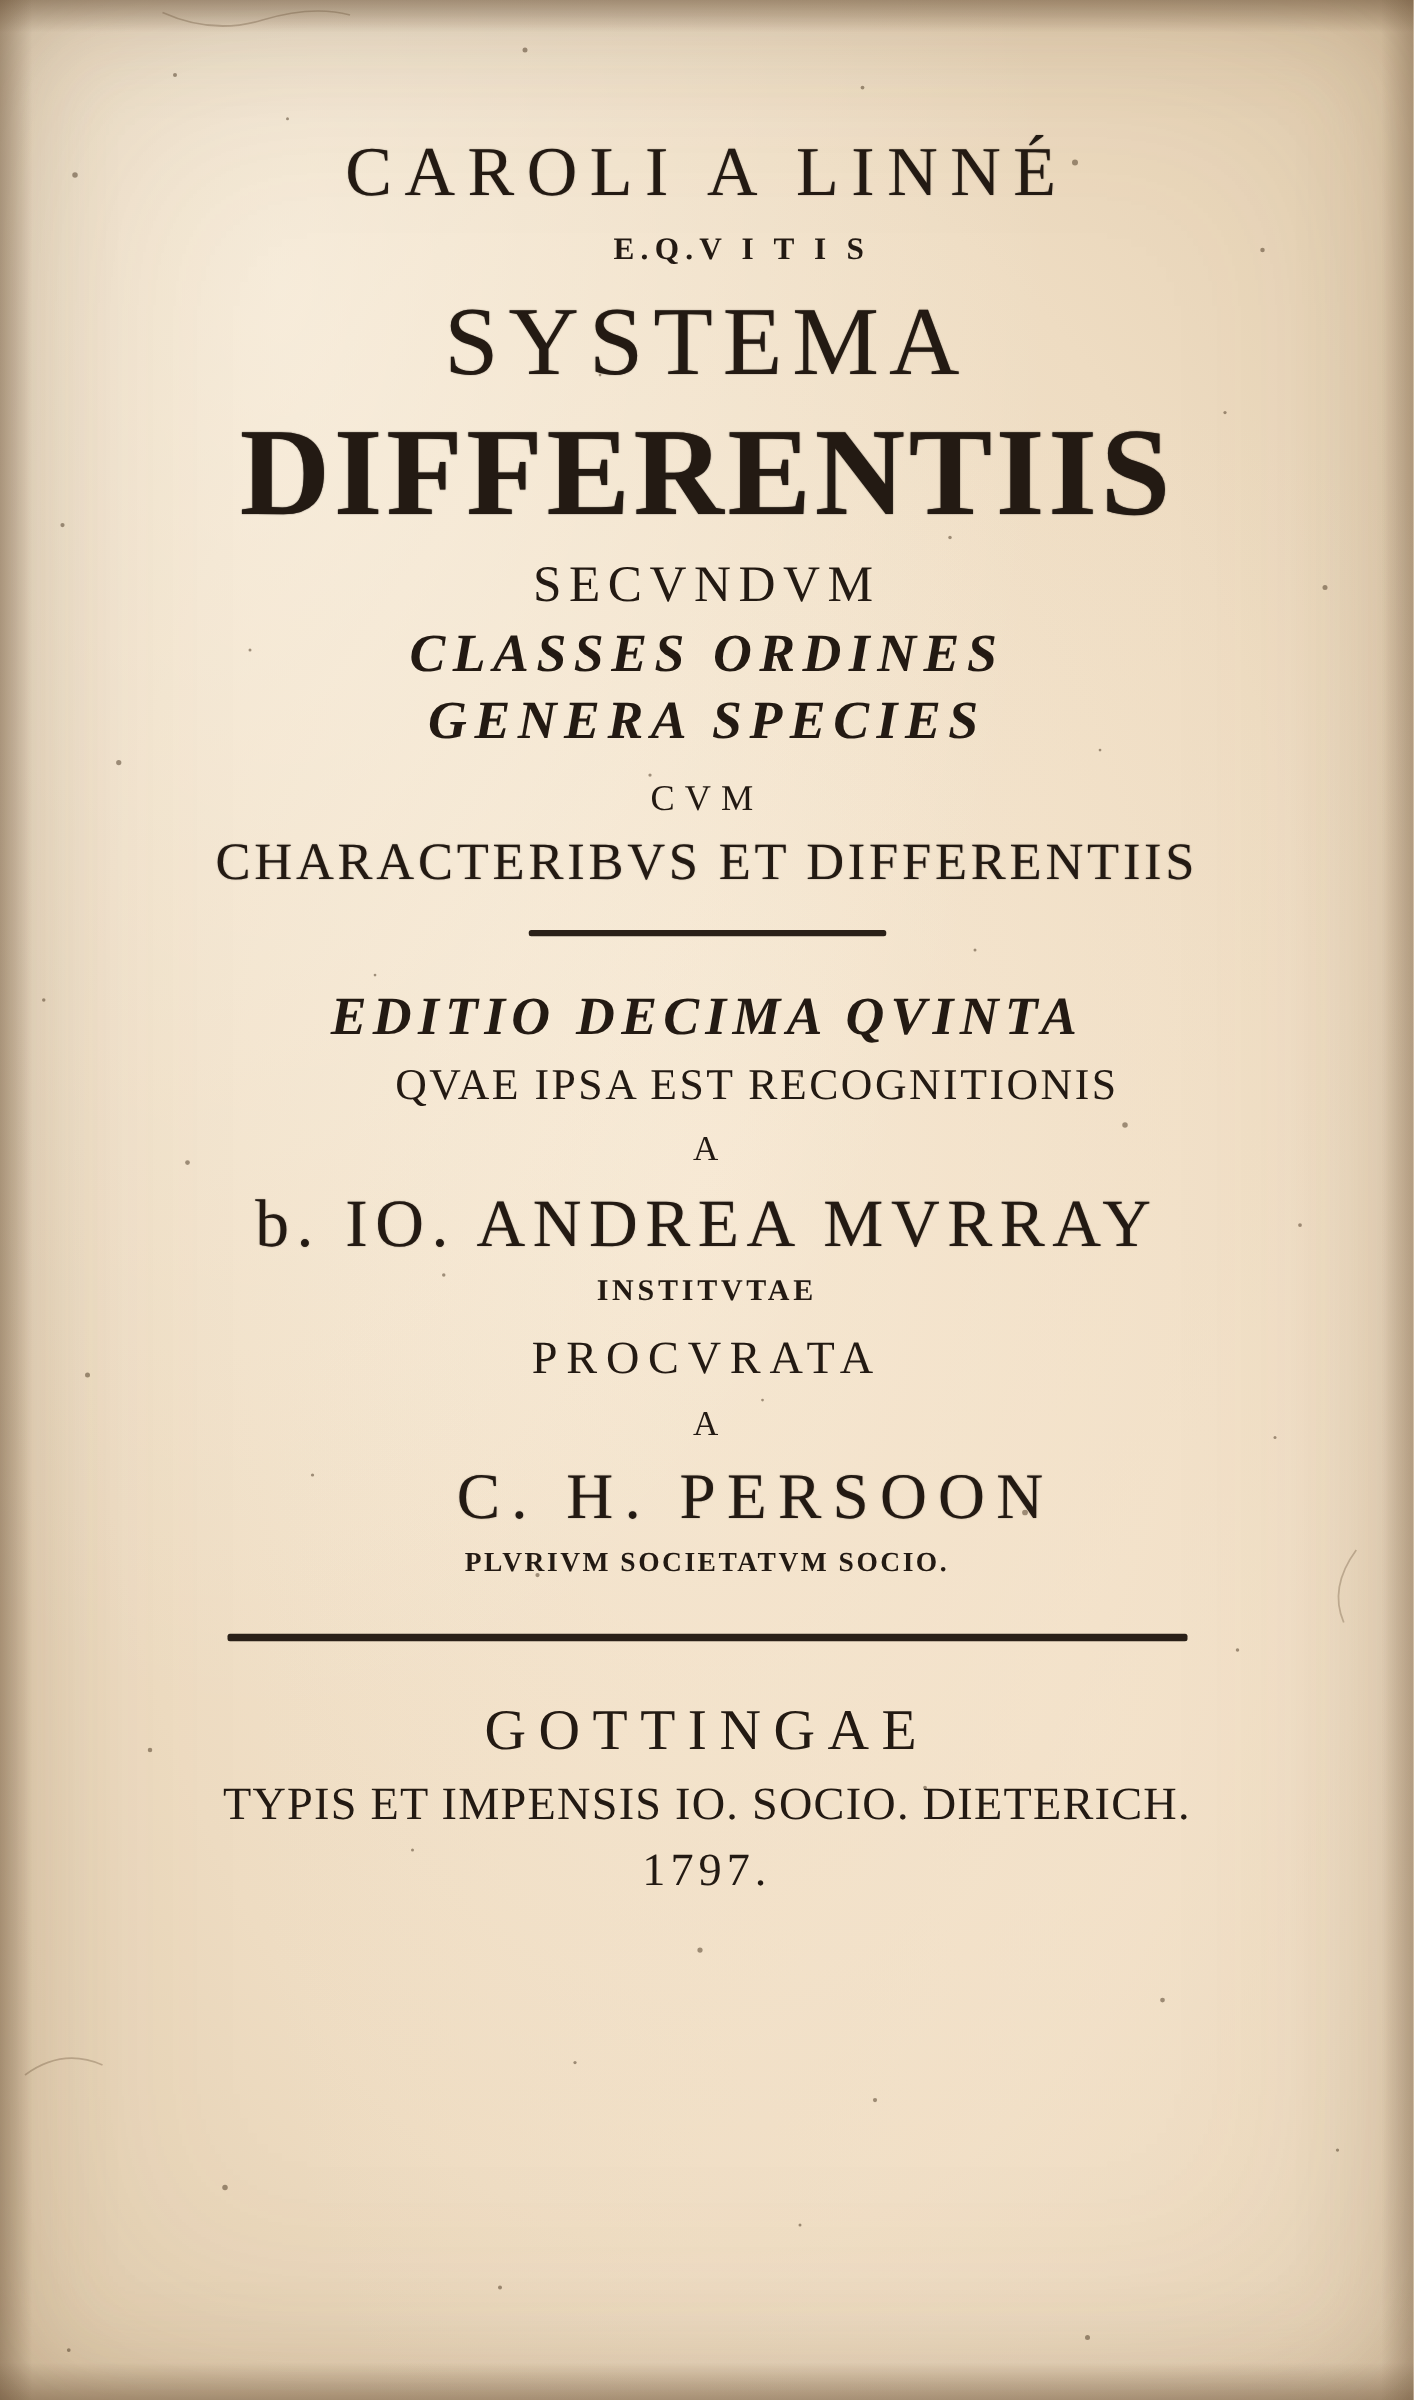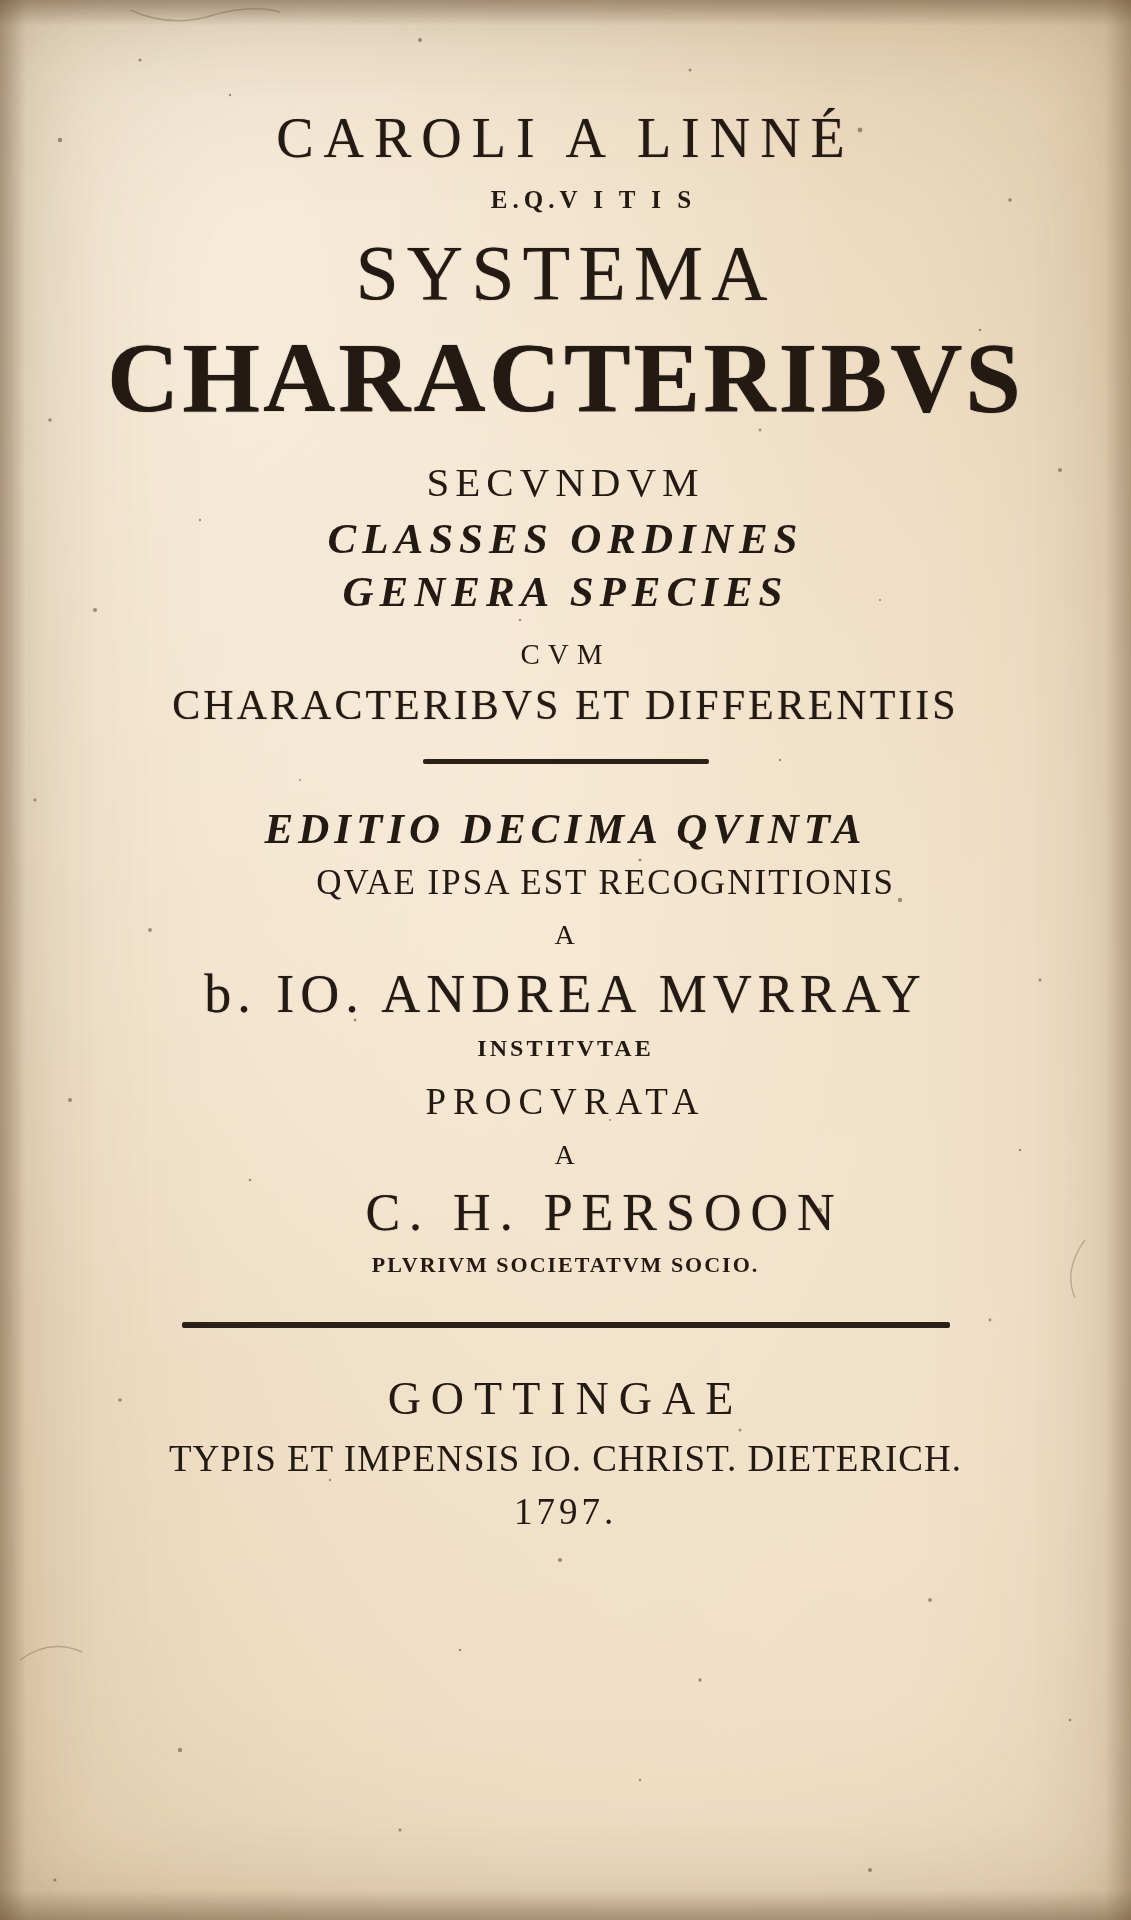--- a/index.html
+++ b/index.html
@@ -99,21 +99,21 @@
     text-shadow: 0 0 1px rgba(35,26,19,0.6);
   }
   .vegetabilivm {
     margin-top: 2px;
     font-size: 100px;
     letter-spacing: 3px;
     font-weight: 700;
     text-shadow: 0 0 1px rgba(20,14,10,0.8);
   }
   .secvndvm {
-    margin-top: 23px;
+    margin-top: 8px;
     font-size: 41px;
     letter-spacing: 6px;
   }
   .classes {
     margin-top: 8px;
     font-size: 43px;
     letter-spacing: 6px;
     font-style: italic;
     font-weight: 700;
   }
@@ -215,21 +215,21 @@
 </style>
 </head>
 <body>
 
 <div class="page">
 
   <div class="content">
     <span class="ln author">CAROLI A LINNÉ</span>
     <span class="ln eqvitis">E.Q.V I T I S</span>
     <span class="ln systema">SYSTEMA</span>
-    <span class="ln vegetabilivm">CHARACTERIBVS</span>
+    <span class="ln vegetabilivm">DIFFERENTIIS</span>
     <span class="ln secvndvm">SECVNDVM</span>
     <span class="ln classes">CLASSES ORDINES</span>
     <span class="ln genera">GENERA SPECIES</span>
     <span class="ln cvm">CVM</span>
     <span class="ln characteribvs">CHARACTERIBVS ET DIFFERENTIIS</span>
 
     <div class="rule rule-short"></div>
 
     <span class="ln editio">EDITIO DECIMA QVINTA</span>
     <span class="ln qvae">QVAE IPSA EST RECOGNITIONIS</span>
@@ -237,21 +237,21 @@
     <span class="ln murray">b. IO. ANDREA MVRRAY</span>
     <span class="ln institvtae">INSTITVTAE</span>
     <span class="ln procvrata">PROCVRATA</span>
     <span class="ln a2">A</span>
     <span class="ln persoon">C. H. PERSOON</span>
     <span class="ln plvrivm">PLVRIVM SOCIETATVM SOCIO.</span>
 
     <div class="rule rule-long"></div>
 
     <span class="ln gottingae">GOTTINGAE</span>
-    <span class="ln typis">TYPIS ET IMPENSIS IO. CHRIST. DIETERICH.</span>
+    <span class="ln typis">TYPIS ET IMPENSIS IO. SOCIO. DIETERICH.</span>
     <span class="ln year">1797.</span>
   </div>
 
   <svg class="scuff" width="1131" height="1920" viewBox="0 0 1131 1920" style="left:0; top:0; z-index:2; opacity:0.5;">
     <g fill="#4a3722">
       <circle cx="60" cy="140" r="2.2"></circle>
         <circle cx="140" cy="60" r="1.6"></circle>
       <circle cx="230" cy="95" r="1.2"></circle>
         <circle cx="420" cy="40" r="2"></circle>
       <circle cx="690" cy="70" r="1.5"></circle>

